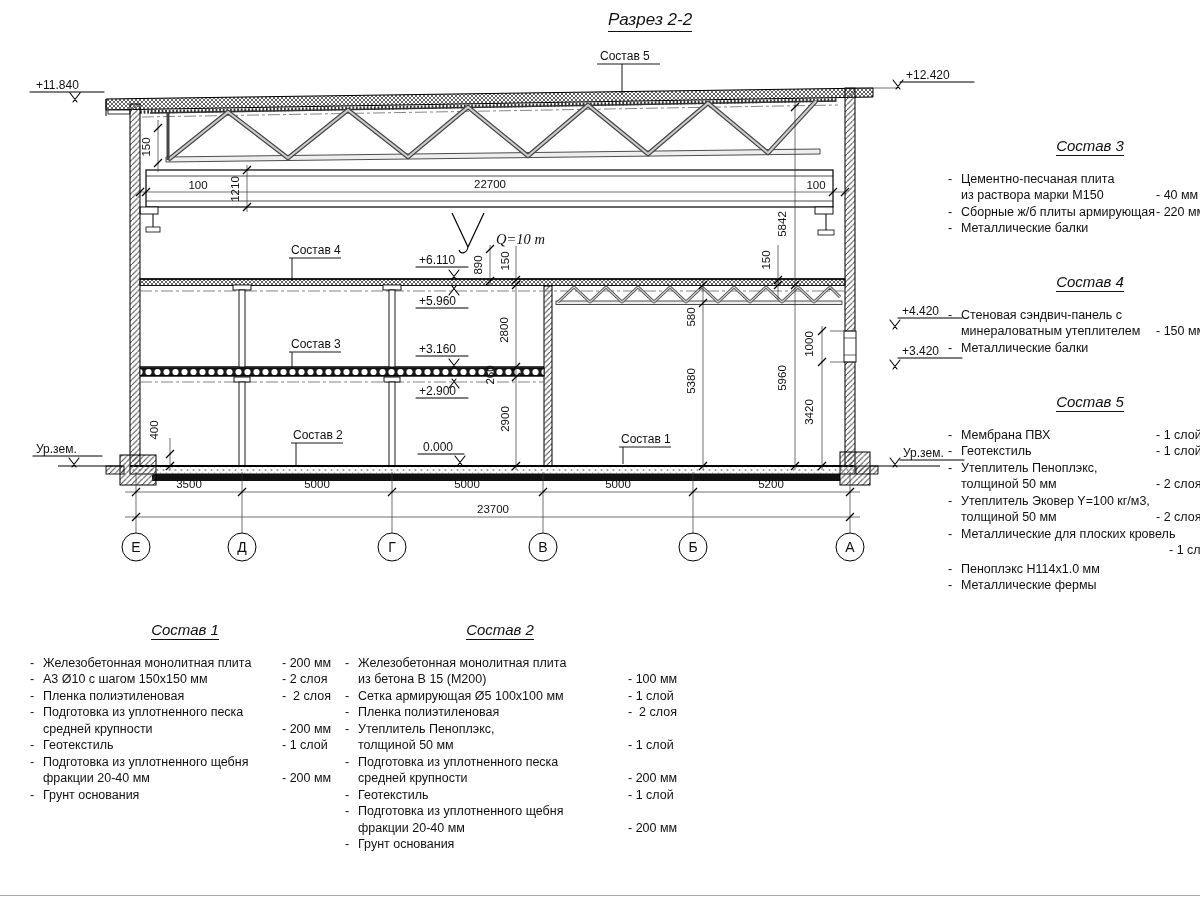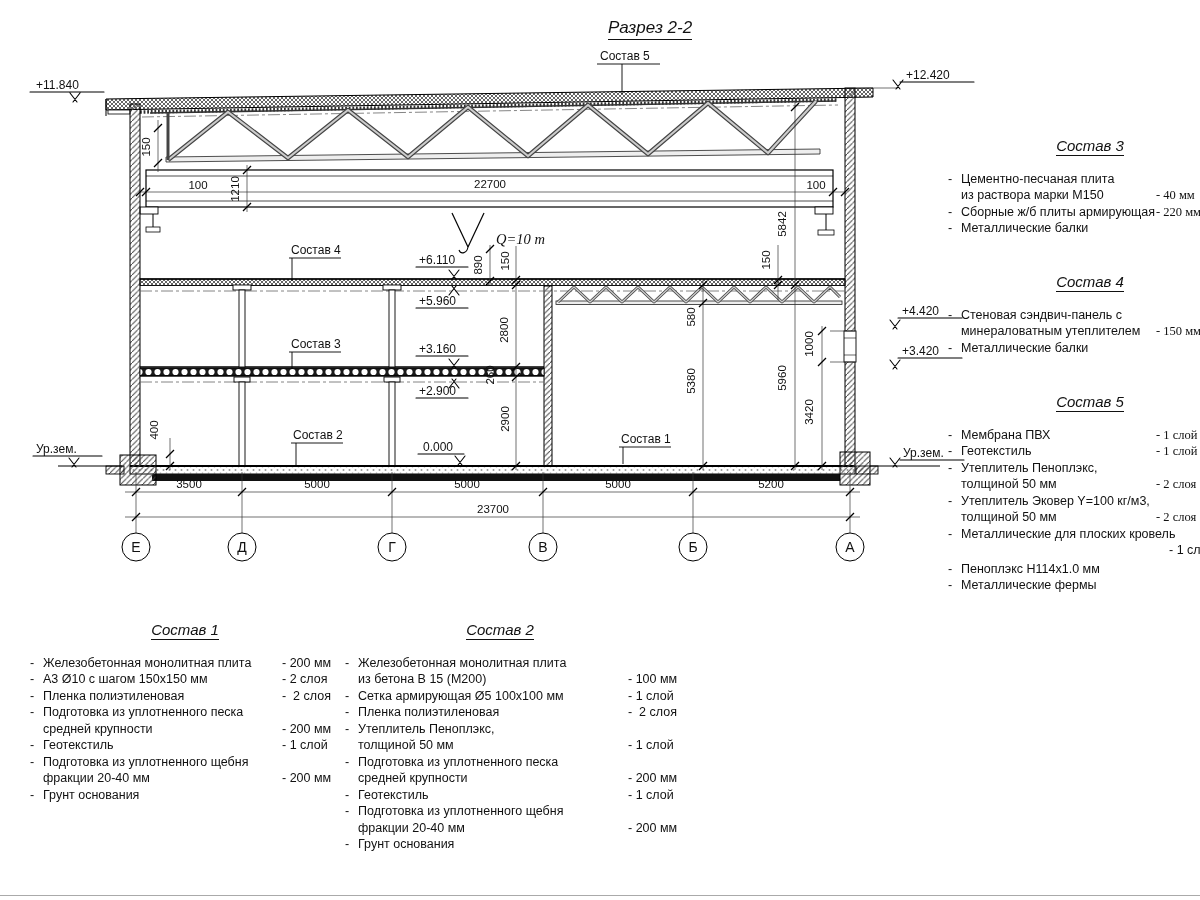--- a/index.html
+++ b/index.html
@@ -1,21 +1,21 @@
 <!DOCTYPE html>
 <html><head>
 <meta charset="utf-8">
 <style>
   html,body{margin:0;padding:0;}
   body{
     width:1200px;height:900px;position:relative;overflow:hidden;
     background:#fff;font-family:"Liberation Sans",sans-serif;color:#111;
   }
   .title{
-    position:absolute;left:560px;top:18px;width:180px;text-align:center;
+    position:absolute;left:560px;top:10px;width:180px;text-align:center;
     font-style:italic;font-size:17px;
   }
   .title span{border-bottom:1.4px solid #111;padding-bottom:2px;}
   svg{position:absolute;left:0;top:0;}
   svg text{font-family:"Liberation Sans",sans-serif;fill:#111;}
   .dim{font-size:11.5px;}
   .lvl{font-size:12px;}
   .call{font-size:12px;}
   .axl{font-size:14px;}
   .crane{font-family:"Liberation Serif",serif;font-style:italic;font-size:14.5px;}
@@ -23,21 +23,21 @@
   .legend .hd{
     text-align:center;font-style:italic;font-size:15px;margin-bottom:16px;
   }
   .legend .hd span{border-bottom:1.2px solid #111;padding-bottom:1px;}
   .rblk .hd{margin-left:34px;}
   .li{position:relative;padding-left:13px;}
   .li .dash{position:absolute;left:0;}
   .lv{position:absolute;bottom:0;white-space:pre;}
   .b1 .lv{left:252px;}
   .b2 .lv{left:247px;margin-left:36px;}
-  .rblk .lv{left:208px;font-family:Liberation Serif, serif;}
+  .rblk .lv{left:208px;}
   .vb{display:block;white-space:pre;margin-left:208px;}
   .mt4{margin-top:2px;}
   .pageline{position:absolute;left:0;top:895px;width:1200px;height:0;border-top:1.5px solid #aaa;}
 </style>
 </head>
 <body>
 
 <div class="title"><span>Разрез 2-2</span></div>
 
 <svg width="1000" height="600" viewBox="0 0 1000 600">

